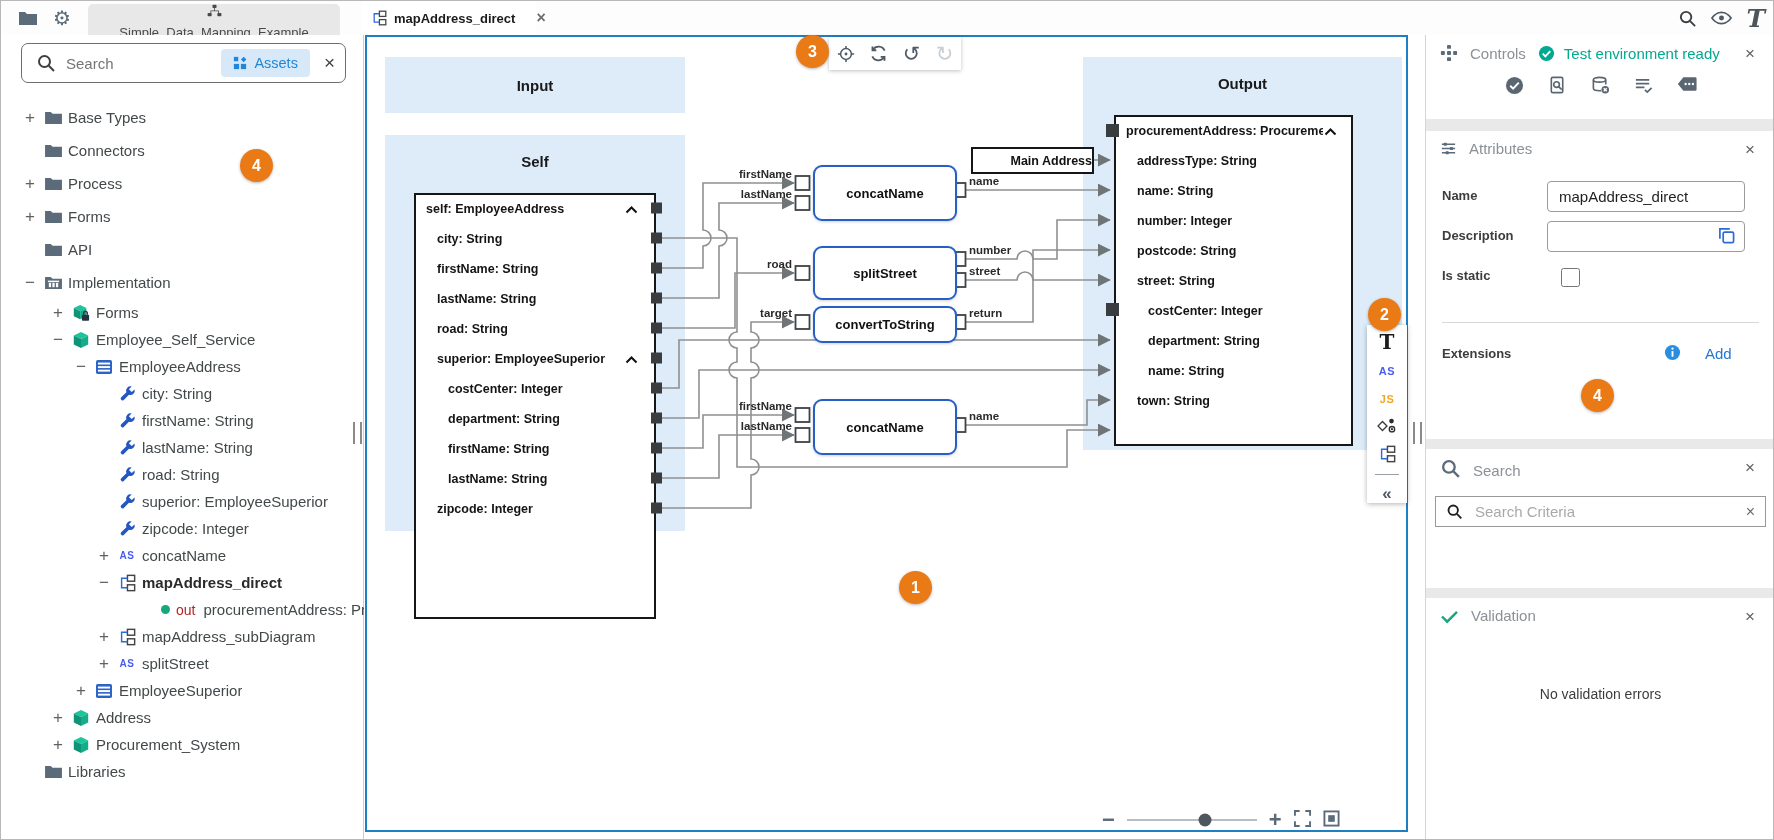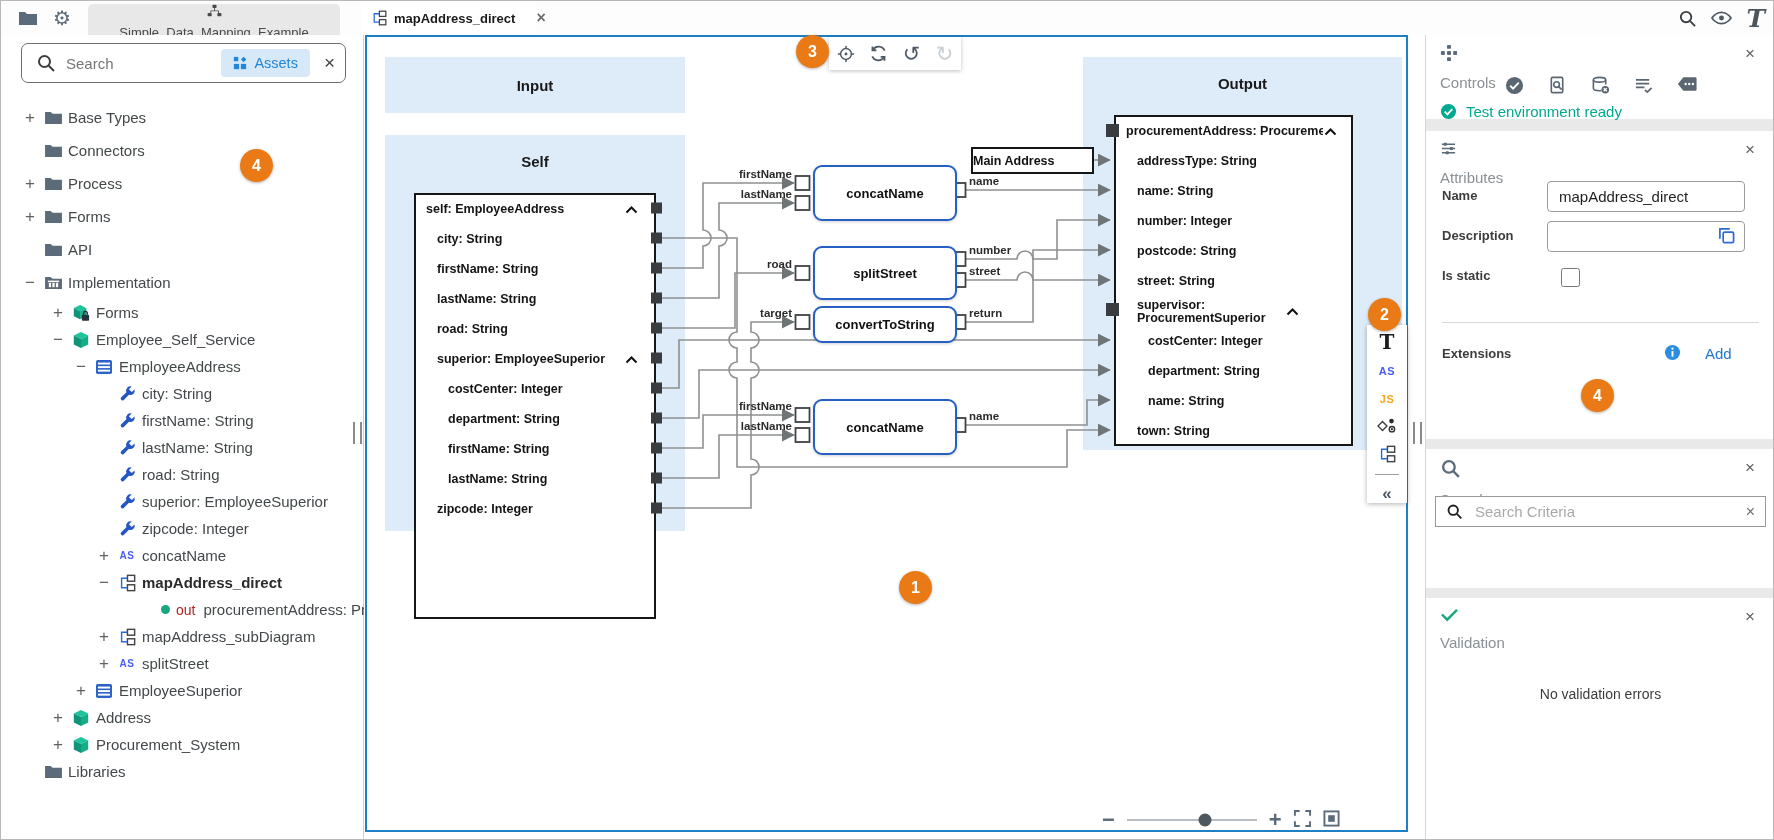--- a/index.html
+++ b/index.html
@@ -35,42 +35,42 @@
   .bluepanel{position:absolute;background:#ddecf8;}
   .panel-title{position:absolute;width:100%;text-align:center;font-size:15px;font-weight:700;color:#1a1a1a;}
   .record{position:absolute;background:#fff;border:2.5px solid #161616;box-sizing:border-box;}
   .drow{position:relative;display:flex;align-items:center;height:30px;}
   .drow .dtxt{font-size:12.5px;font-weight:700;color:#141414;white-space:nowrap;overflow:hidden;line-height:13.5px;}
   .drow.dl0{padding-left:10px;}.drow.dl1{padding-left:21px;}.drow.dl2{padding-left:32px;}
   .drow{padding-right:28px;box-sizing:border-box;}
   .chev{position:absolute;right:16px;top:50%;transform:translateY(-50%);display:flex;}
   .wires{position:absolute;left:0;top:0;pointer-events:none;}
   .node{position:absolute;background:#fff;border:2px solid #2660c4;border-radius:9px;display:flex;align-items:center;justify-content:center;font-size:13px;font-weight:700;color:#111;box-shadow:0 1px 3px rgba(0,0,0,.18);}
-  #const-box{position:absolute;left:604px;top:110px;width:123px;height:27px;background:#fff;border:2px solid #161616;box-sizing:border-box;display:flex;align-items:center;justify-content:flex-start;font-size:12.5px;font-weight:700;color:#111;}
+  #const-box{position:absolute;left:604px;top:110px;width:123px;height:27px;background:#fff;border:2px solid #161616;box-sizing:border-box;display:flex;align-items:center;justify-content:flex-end;font-size:12.5px;font-weight:700;color:#111;}
   .wlabel{position:absolute;font-size:11.5px;font-weight:700;color:#2b2b2b;white-space:nowrap;}
   .wlabel.r{width:70px;text-align:right;}
   #dg-toolbar{position:absolute;left:462px;top:0;width:132px;height:33px;background:#fff;box-shadow:0 1px 4px rgba(0,0,0,.25);display:flex;align-items:center;justify-content:center;gap:9px;}
   #dg-toolbar .ti{display:flex;align-items:center;justify-content:center;width:24px;font-size:20px;color:#4e5a66;}
   #dg-toolbar .ti.dis{color:#c9ced3;}
   #palette{position:absolute;left:1000px;top:288px;width:40px;height:178px;background:#fff;box-shadow:0 1px 5px rgba(0,0,0,.3);display:flex;flex-direction:column;align-items:center;padding-top:6px;box-sizing:border-box;gap:9px;}
   #palette .pi{height:22px;display:flex;align-items:center;justify-content:center;}
   .pT{font-family:"DejaVu Serif",serif;font-weight:700;font-size:20px;color:#1c1c1c;}
   .pAS{font-weight:800;font-size:11px;color:#4a5cf0;letter-spacing:.5px;}
   .pJS{font-weight:800;font-size:11px;color:#f5a623;letter-spacing:.5px;}
   .pdiv{width:24px;border-top:1.5px solid #9aa0a6;margin-top:2px;}
   .pCol{font-size:17px;font-weight:700;color:#4e5a66;line-height:1;}
   #zoombar{position:absolute;left:735px;top:772px;display:flex;align-items:center;gap:12px;color:#5c6b7a;}
   #zoombar .zg{font-size:22px;font-weight:700;line-height:1;}
   #ztrack{position:relative;width:130px;height:2px;background:#b9bec3;}
   #zthumb{position:absolute;left:60%;top:50%;transform:translate(-50%,-50%);width:13px;height:13px;border-radius:50%;background:#4e575e;}
   .badge{position:absolute;width:33px;height:33px;border-radius:50%;background:#ea7a15;color:#fff;font-size:16px;font-weight:700;display:flex;align-items:center;justify-content:center;box-shadow:0 1px 3px rgba(0,0,0,.3);z-index:40;}
   
   #rp{position:absolute;left:1424px;top:34px;width:350px;height:806px;background:#e9e9e9;border-left:1px solid #d5d5d5;box-sizing:border-box;}
   .sec{position:absolute;left:0;width:349px;background:#fff;box-sizing:border-box;}
-  .sec-head{position:absolute;left:14px;top:9px;display:flex;align-items:flex-start;gap:12px;flex-direction:column;}
+  .sec-head{position:absolute;left:14px;top:9px;display:flex;align-items:flex-end;gap:12px;}
   .sec-title{font-size:15px;color:#8b9196;}
   .sec-x{position:absolute;right:20px;top:9px;font-size:17px;color:#5f5f5f;}
   #ctl-status{display:flex;align-items:center;gap:9px;color:#00a98f;font-size:15px;}
   #ctl-actions{position:absolute;left:0;top:41px;width:100%;display:flex;justify-content:center;gap:24px;}
   #ctl-actions .ai{display:flex;}
   .flabel{position:absolute;left:16px;font-size:13px;font-weight:700;color:#3d3d3d;}
   .finput{position:absolute;left:121px;width:198px;height:31px;border:1px solid #9b9b9b;border-radius:4px;box-sizing:border-box;font-size:15px;color:#1f1f1f;padding:0 28px 0 11px;font-family:"Liberation Sans",sans-serif;background:#fff;}
   .att-div{position:absolute;left:16px;right:16px;top:191px;border-top:1px solid #d8d8d8;}
   #chk-static{position:absolute;left:131px;top:134px;width:19px;height:19px;accent-color:#555;}
   #ext-info{position:absolute;left:238px;top:213px;display:flex;}
@@ -466,28 +466,20 @@
           <span class="dtxt">name: String</span>
         </div>
         <div class="drow dl1">
           <span class="dtxt">number: Integer</span>
         </div>
         <div class="drow dl1">
           <span class="dtxt">postcode: String</span>
         </div>
         <div class="drow dl1">
           <span class="dtxt">street: String</span>
-        </div>
-        <div class="drow dl1">
-          <span class="dtxt">supervisor:<br>ProcurementSuperior</span>
-          <span class="chev" style="right: 52px;">
-            <svg width="13" height="8" viewBox="0 0 13 8">
-              <path d="M1.5 6.5L6.5 1.5 11.5 6.5" fill="none" stroke="#111" stroke-width="2"></path>
-            </svg>
-          </span>
         </div>
         <div class="drow dl2">
           <span class="dtxt">costCenter: Integer</span>
         </div>
         <div class="drow dl2">
           <span class="dtxt">department: String</span>
         </div>
         <div class="drow dl2">
           <span class="dtxt">name: String</span>
         </div>

